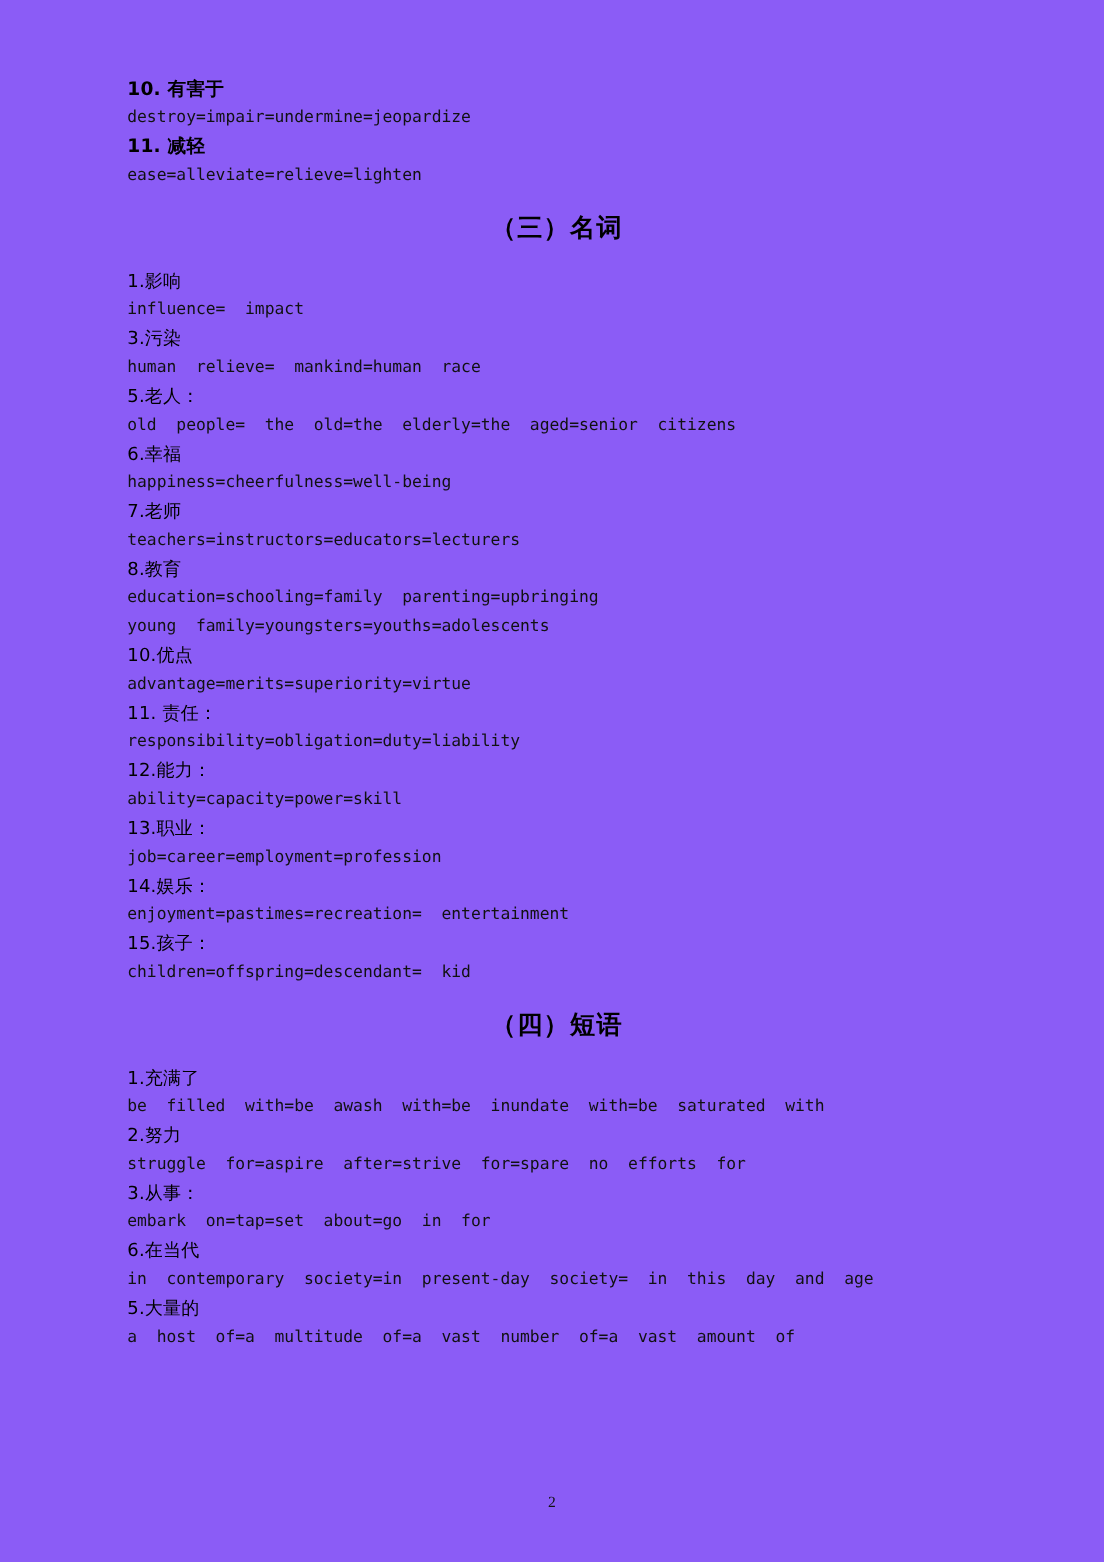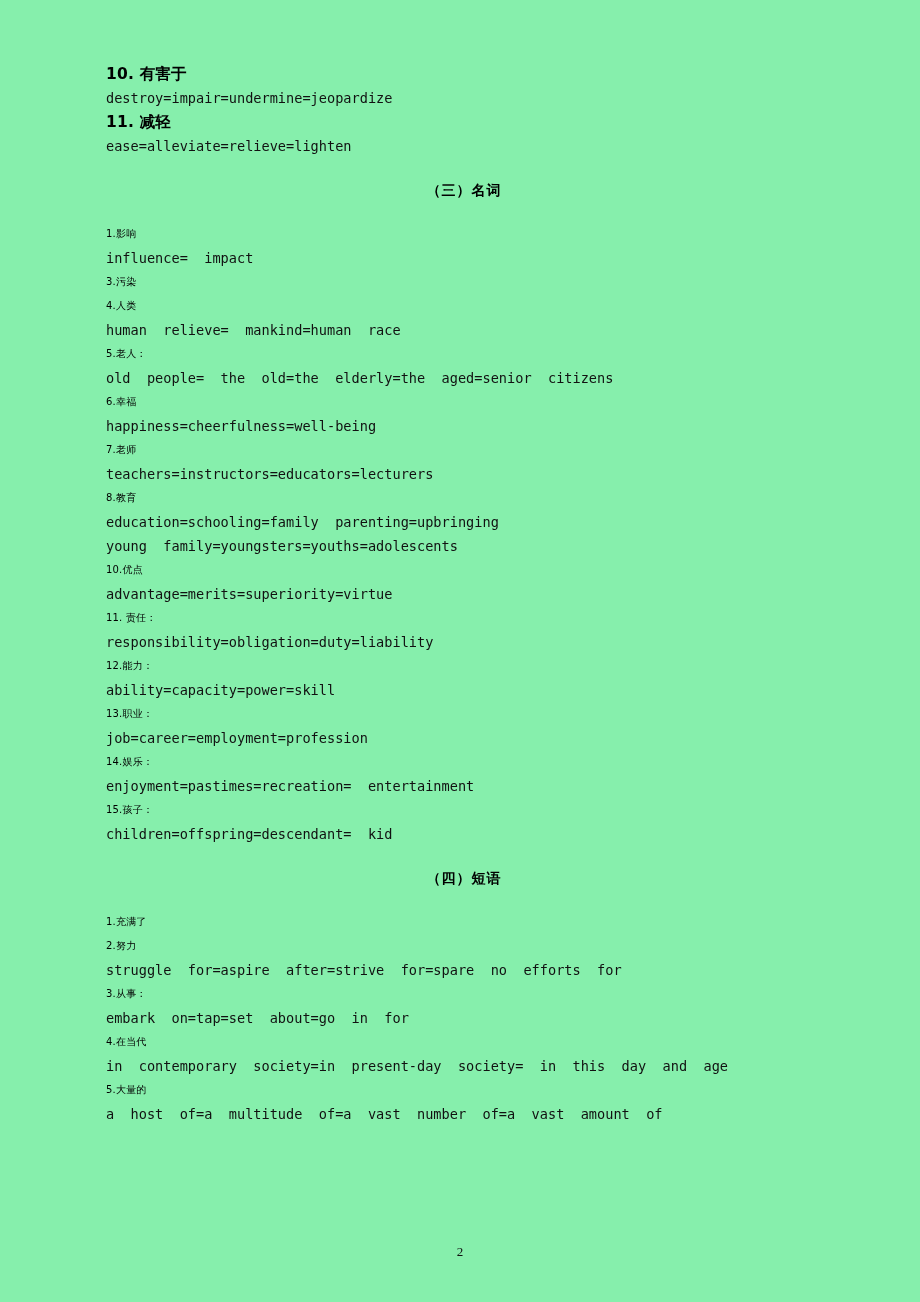--- a/index.html
+++ b/index.html
@@ -16,35 +16,35 @@
     color: #000000;
     overflow: hidden;
   }
 
   .page {
     position: absolute;
     left: 0;
     top: 0;
     width: 920px;
     height: 1302px;
-    background: #86efac;
+    background: #8b5cf6;
     box-sizing: border-box;
   }
 
   .content {
     position: absolute;
     left: 106px;
     top: 62px;
     width: 716px;
   }
 
   
   .cn-head {
     font-family: "DejaVu Sans", "Liberation Sans", sans-serif;
-    font-size: 10px;
+    font-size: 15px;
     line-height: 24px;
     letter-spacing: 0.2px;
     white-space: pre;
     color: #000;
   }
   .cn-head.bold {
     font-weight: 700;
     font-size: 15.5px;
   }
 
@@ -55,21 +55,21 @@
     line-height: 24px;
     white-space: pre;
     color: #111;
     letter-spacing: 0px;
   }
 
   
   .section-heading {
     font-family: "DejaVu Sans", "Liberation Sans", sans-serif;
     font-weight: 700;
-    font-size: 14px;
+    font-size: 21px;
     line-height: 24px;
     text-align: center;
     white-space: pre;
     letter-spacing: 1px;
   }
   .sec-gap-top { height: 20px; }
   .sec-gap-bottom { height: 20px; }
 
   .block { margin: 0; padding: 0; }
 
@@ -109,21 +109,20 @@
 
     <div class="block">
       <div>
         <div class="cn-head">1.影响</div>
         <div class="en-line">influence=  impact</div>
       </div>
       <div>
         <div class="cn-head">3.污染</div>
       </div>
       <div>
-        <div class="cn-head">4.人类</div>
         <div class="en-line">human  relieve=  mankind=human  race</div>
       </div>
       <div>
         <div class="cn-head">5.老人：</div>
         <div class="en-line">old  people=  the  old=the  elderly=the  aged=senior  citizens</div>
       </div>
       <div>
         <div class="cn-head">6.幸福</div>
         <div class="en-line">happiness=cheerfulness=well-being</div>
       </div>
@@ -164,31 +163,32 @@
       </div>
     </div>
 
     <div class="sec-gap-top"></div>
     <div class="section-heading">（四）短语</div>
     <div class="sec-gap-bottom"></div>
 
     <div class="block">
       <div>
         <div class="cn-head">1.充满了</div>
+        <div class="en-line">be  filled  with=be  awash  with=be  inundate  with=be  saturated  with</div>
       </div>
       <div>
         <div class="cn-head">2.努力</div>
         <div class="en-line">struggle  for=aspire  after=strive  for=spare  no  efforts  for</div>
       </div>
       <div>
         <div class="cn-head">3.从事：</div>
         <div class="en-line">embark  on=tap=set  about=go  in  for</div>
       </div>
       <div>
-        <div class="cn-head">4.在当代</div>
+        <div class="cn-head">6.在当代</div>
         <div class="en-line">in  contemporary  society=in  present-day  society=  in  this  day  and  age</div>
       </div>
       <div>
         <div class="cn-head">5.大量的</div>
         <div class="en-line">a  host  of=a  multitude  of=a  vast  number  of=a  vast  amount  of</div>
       </div>
     </div>
 
   </div>
 

